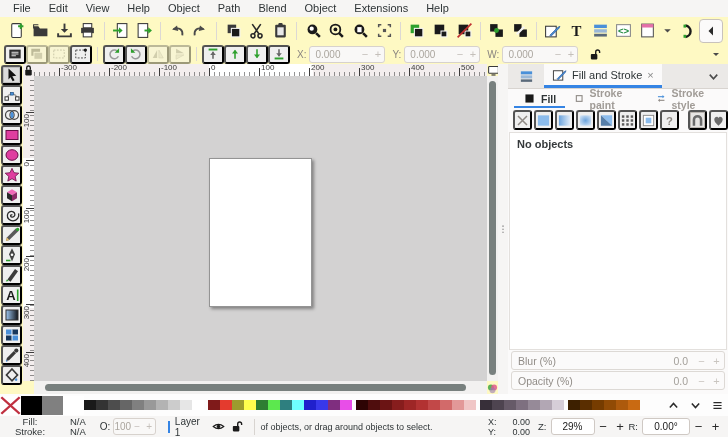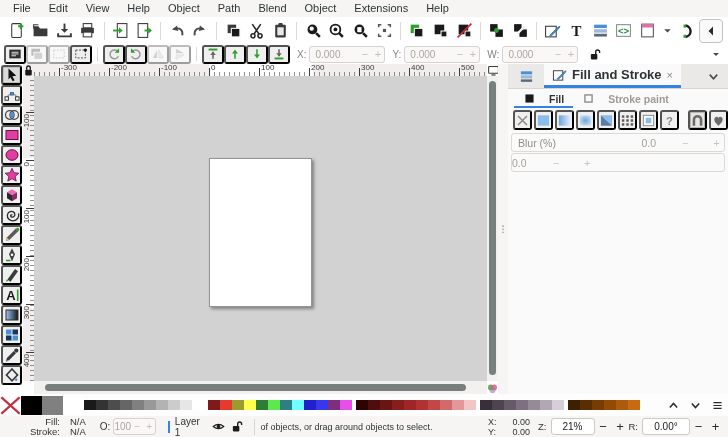--- a/index.html
+++ b/index.html
@@ -1,19 +1,19 @@
 <!DOCTYPE html>
 <html><head>
 <meta charset="utf-8">
 <style>
   * { box-sizing: border-box; margin: 0; padding: 0; }
   html,body { background:#888; }
   .window {
     position: relative; width: 728px; height: 437px;
-    background: #ffffff; overflow: hidden;
+    background: #fef9c3; overflow: hidden;
     font-family: "Liberation Sans", sans-serif; color: #2e3436;
   }
   svg { display:block; }
 
   
   .menubar { position:absolute; top:0; left:0; right:0; height:17px;
     display:flex; align-items:center; padding-left:4px; background:#f6f5f4; }
   .menu-item { font-size:11px; padding:1px 9px 2px; cursor:default; }
 
   
@@ -78,59 +78,59 @@
   .divider .grip { color:#4a4a4a; font-size:9px; letter-spacing:0; line-height:3px; text-align:center; }
 
   
   .panel { position:absolute; left:508px; top:64px; width:220px; height:330px;
     background:#fbfafa; display:flex; flex-direction:column; }
   .dock-tabbar { height:25px; background:#ebe9e7; border-bottom:1px solid #d8d4d0;
     display:flex; align-items:stretch; }
   .dock-tab-icon { width:36px; display:flex; align-items:center; justify-content:center; }
   .dock-tab { display:flex; align-items:center; gap:5px; padding:0 8px; background:#fbfafa;
     border-bottom:3px solid #3584e4; }
-  .dock-tab .lbl { font-size:13px; font-weight:bold; color:#2e3436; }
+  .dock-tab .lbl { font-size:11px; font-weight:normal; color:#2e3436; }
   .dock-tab .close { color:#8a8a8a; font-size:11px; }
   .dock-chevron { margin-left:auto; width:30px; display:flex; align-items:center; justify-content:center; }
   .paint-tabs { height:19px; display:flex; align-items:center; gap:0; padding-left:6px; }
-  .paint-tab { display:flex; align-items:center; gap:13px; font-size:10.5px; font-weight:bold;
+  .paint-tab { display:flex; align-items:center; gap:5px; font-size:10.5px; font-weight:bold;
     color:#a09b96; padding:0 9px; height:100%; }
   .paint-tab.active { color:#2e3436; box-shadow: inset 0 -2px 0 #3584e4; }
   .fill-types { height:24px; display:flex; align-items:center; gap:2px; padding-left:5px; }
   .ft-btn { width:20px; height:20px; display:flex; align-items:center; justify-content:center; border-radius:3px; }
   .ft-btn.active { background:#e6e4e2; box-shadow: inset 0 0 0 1px #bab5b0; }
   .ft-gap { width:5px; }
   .panel-body { flex:1; background:#ffffff; border:1px solid #e3e0dd; margin:0 1px; padding:5px 7px; }
   .no-objects { font-size:11px; font-weight:bold; color:#35393b; }
   .blend-row { height:27px; display:flex; align-items:center; justify-content:flex-end; gap:6px; padding:0 4px; }
   .blend-label { font-size:10.5px; color:#8d8883; }
   .blend-select { width:95px; height:22px; background:#fbfafa; border:1px solid #d7d2cd; border-radius:4px;
     display:flex; align-items:center; padding:0 7px; }
   .blend-select .v { flex:1; font-size:10.5px; color:#8d8883; }
   .pct-row { height:19px; margin:1px 3px; background:#fbfafa; border:1px solid #ddd9d5; border-radius:3px;
-    display:flex; align-items:center;gap:16px; }
+    display:flex; align-items:center; }
   .pct-row .lbl { font-size:10.5px; color:#918c87; padding-left:6px; flex:1; }
   .pct-row .v { font-size:10.5px; color:#a4a09b; padding-right:6px; }
   .pct-row .step { width:15px; text-align:center; color:#c9c5c0; font-size:11px; }
   .panel-pad { height:3px; }
 
   
   .palette { position:absolute; left:0; top:394px; right:0; height:22px; background:#fdfdfd;
     display:flex; align-items:center; }
   .big-swatch { width:21px; height:19px; }
   .sw { width:12px; height:10px; }
   .sw-gap { width:4px; height:10px; }
   .pal-btn { width:18px; height:18px; display:flex; align-items:center; justify-content:center; }
   .pal-right { margin-left:auto; display:flex; align-items:center; gap:4px; padding-right:2px; }
 
   
   .statusbar { position:absolute; left:0; top:416px; right:0; height:21px; background:#f6f5f4;
     display:flex; align-items:center; font-size:10px; }
   .fs-grid { display:grid; grid-template-columns:60px auto; column-gap:10px; line-height:10px; font-size:9.5px; }
-  .fs-grid .l { text-align:right; color:#2e3436; }
+  .fs-grid .l { text-align:center; color:#2e3436; }
   .fs-grid .v { color:#2e3436; }
   .o-label { color:#2e3436; margin:0 3px 0 14px; }
   .o-box { display:flex; align-items:center; width:45px; height:17px; background:#f9f8f7;
     border:1px solid #d7d2cd; border-radius:3px; }
   .o-box .v { flex:1; text-align:center; color:#aba69f; font-size:10px; }
   .o-box .step { width:12px; text-align:center; color:#c4bfba; font-size:10px; }
   .layer-bar { width:2px; height:12px; background:#3584e4; margin:0 5px 0 12px; }
   .layer-name { font-size:10px; color:#2e3436; margin-right:7px; }
   .sb-icon { width:16px; display:flex; justify-content:center; margin-right:4px; }
   .sb-sep { width:1px; height:16px; background:#d8d4d0; margin:0 6px; }
@@ -681,20 +681,29 @@
             <rect x="3" y="3" width="10" height="10" fill="#1a1a1a"></rect>
           </svg>
           <span>Fill</span>
         </div>
         <div class="paint-tab">
           <svg width="13" height="13" viewBox="0 0 16 16">
             <rect x="3.6" y="3.6" width="8.8" height="8.8" fill="none" stroke="#8f8a85" stroke-width="1.7"></rect>
           </svg>
           <span>Stroke paint</span>
         </div>
+        <div class="paint-tab">
+          <svg width="13" height="13" viewBox="0 0 16 16">
+            <path d="M3 5.2h8" stroke="#4a90d9" stroke-width="1.7"></path>
+            <path d="M10 2.6l3 2.6-3 2.6z" fill="#4a90d9"></path>
+            <path d="M5 10.8h8" stroke="#8f8a85" stroke-width="1.7"></path>
+            <path d="M6 8.2L3 10.8l3 2.6z" fill="#8f8a85"></path>
+          </svg>
+          <span>Stroke style</span>
+        </div>
       </div>
     <div class="fill-types">
         <button class="ft-btn">
           <svg width="15" height="15" viewBox="0 0 16 16">
             <path d="M3.2 3.2l9.6 9.6M12.8 3.2L3.2 12.8" stroke="#8f8a85" stroke-width="1.6"></path>
           </svg>
         </button>
         <button class="ft-btn">
           <svg width="15" height="15" viewBox="0 0 16 16">
             <rect x="2" y="2.5" width="12" height="11" fill="#8cbcec"></rect>
@@ -759,28 +768,32 @@
           <svg width="15" height="15" viewBox="0 0 16 16">
             <path d="M4.2 13.5V7.2a3.8 3.8 0 0 1 7.6 0v6.3" fill="none" stroke="#6a6a6a" stroke-width="2.7"></path>
           </svg>
         </button>
         <button class="ft-btn">
           <svg width="15" height="15" viewBox="0 0 16 16">
             <path d="M8 13.5C3.2 10 2.6 6.2 4.6 4.6 6.2 3.4 7.5 4.2 8 5.4c.5-1.2 1.8-2 3.4-.8 2 1.6 1.4 5.4-3.4 8.9z" fill="#6a6a6a"></path>
           </svg>
         </button>
       </div>
+    <div class="panel-body">
+      <div class="no-objects">No objects</div>
+    </div>
     <div id="pct-rows">
         <div class="pct-row">
           <span class="lbl">Blur (%)</span>
           <span class="v">0.0</span>
           <span class="step">−</span>
           <span class="step">+</span>
         </div>
         <div class="pct-row">
+          <span class="lbl">Opacity (%)</span>
           <span class="v">0.0</span>
           <span class="step">−</span>
           <span class="step">+</span>
         </div>
       </div>
     <div class="panel-pad"></div>
   </div>
 
   <div class="palette">
       <div class="big-swatch">
@@ -897,21 +910,21 @@
     </div>
     <div class="sb-right">
       <div class="xy-grid">
         <span>X:</span>
           <span class="n">0.00</span>
         <span>Y:</span>
           <span class="n">0.00</span>
       </div>
       <span class="z-label">Z:</span>
       <div class="num-box zoom-box">
-          <span>21%</span>
+          <span>29%</span>
         </div>
       <span class="stepper">−</span>
       <span class="stepper">+</span>
       <span class="z-label">R:</span>
       <div class="num-box rot-box">
           <span>0.00°</span>
         </div>
       <span class="stepper">−</span>
       <span class="stepper">+</span>
     </div>

